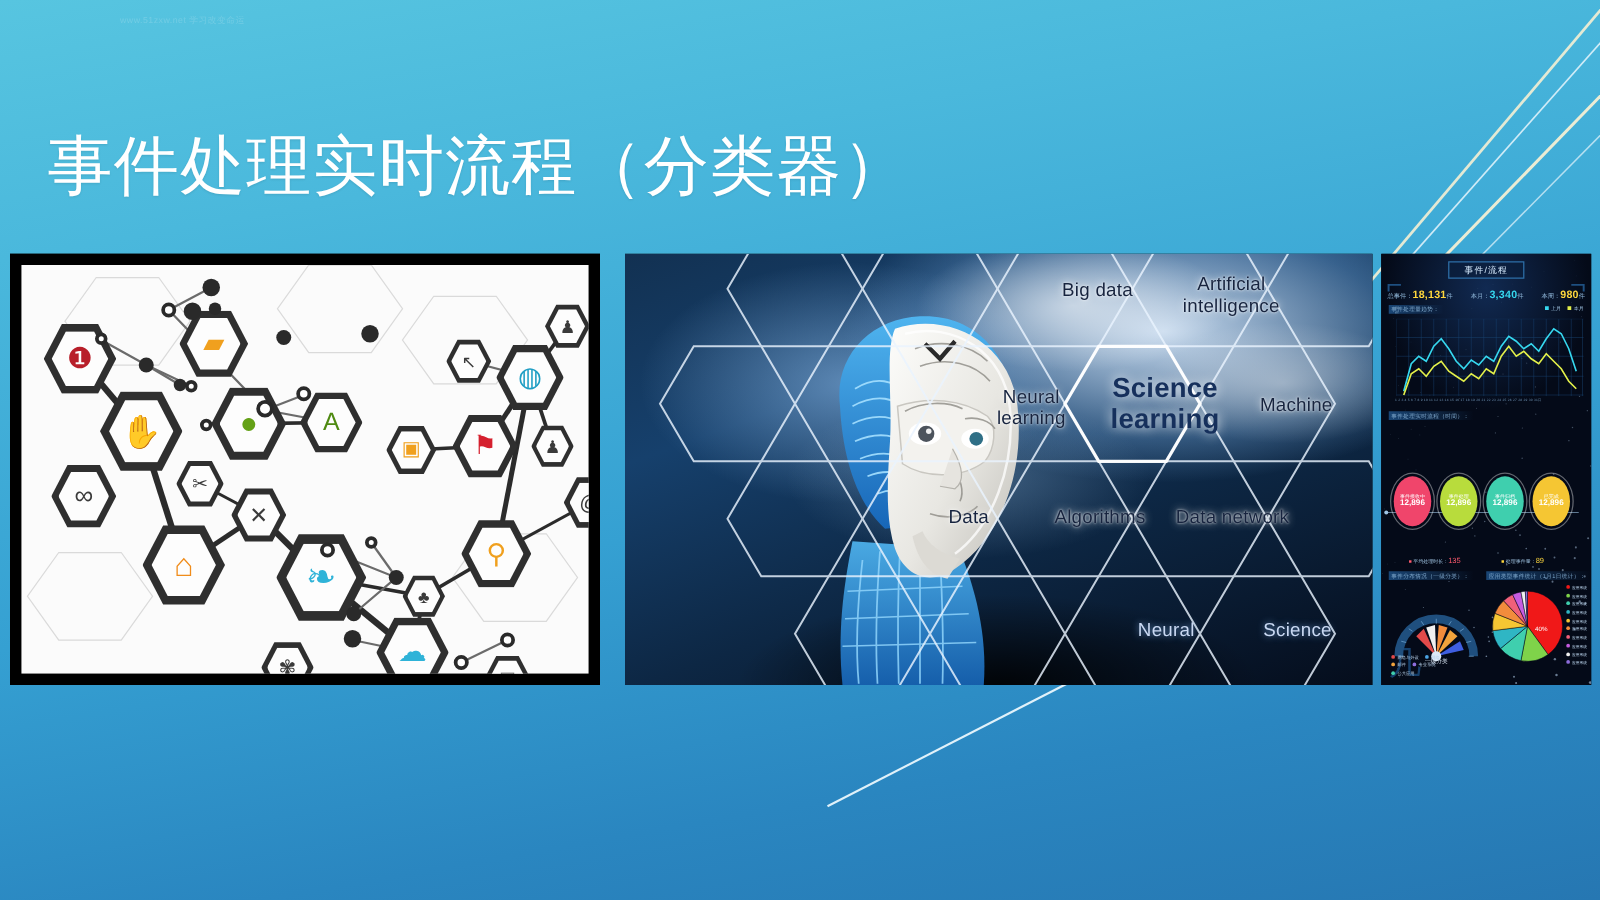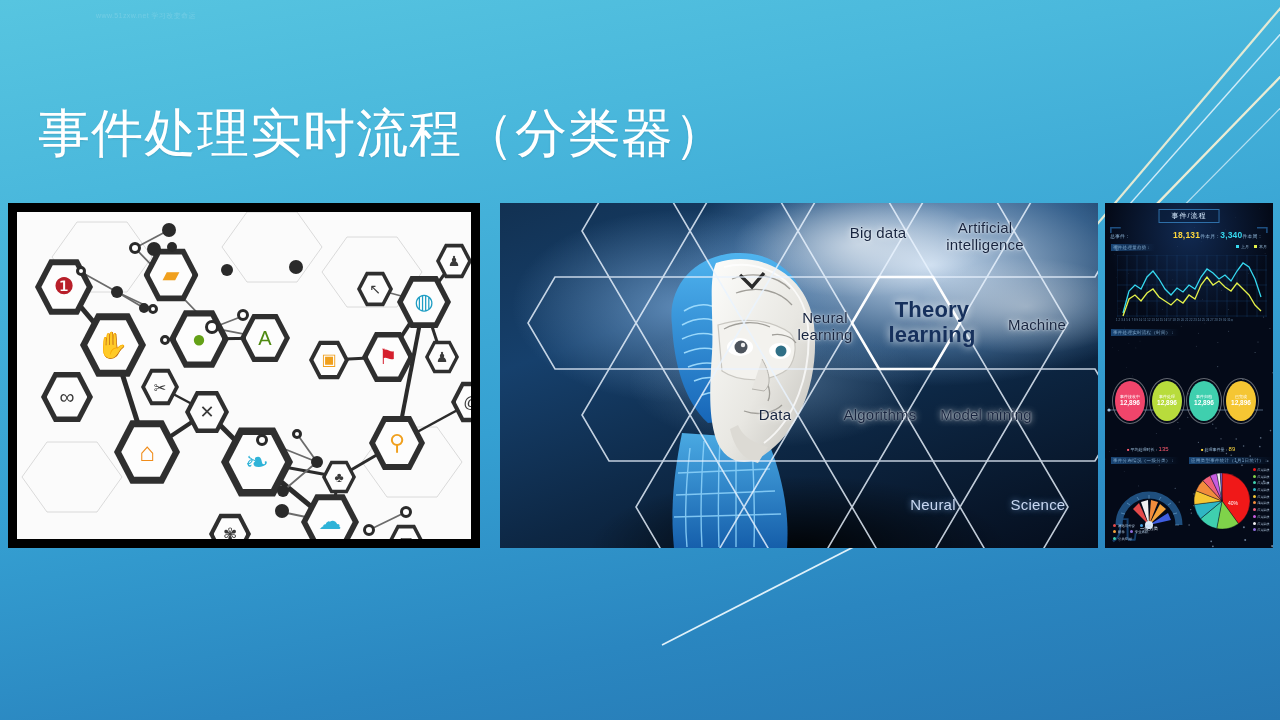--- a/index.html
+++ b/index.html
@@ -99,21 +99,21 @@
   .dtitle {
     position:absolute; left:50%; transform:translateX(-50%); top:6px;
     border:1px solid #2e6fa8; padding:1px 12px;
     color:#d8ecff; font-size:7px; letter-spacing:1px;
     background:rgba(10,30,60,.6);
   }
   .dstats { position:absolute; top:27px; left:5px; right:5px;
     display:flex; justify-content:space-between; align-items:baseline; }
   .dstat { font-size:5px; color:#8fb6d8; white-space:nowrap; }
   .dstat b { font-size:8.5px; letter-spacing:.2px; }
-  .dstat .y { color:#ffd83d;margin-left:43px; }
+  .dstat .y { color:#ffd83d; }
   .dstat .c { color:#36d8ef; }
   .dsub { position:absolute; left:6px; font-size:4.5px; color:#7fa8cc;
     background:linear-gradient(90deg,rgba(40,110,180,.6),rgba(40,110,180,0));
     padding:1px 4px 1px 2px; letter-spacing:.3px; }
   .dlegend { position:absolute; right:6px; font-size:4px; color:#9dc0de; }
   .dlegend i { display:inline-block; width:3px; height:3px; margin-right:2px; }
   .chartbox { position:absolute; }
   .chartbox svg { width:100%; height:100%; display:block; }
   .axislbl { position:absolute; font-size:3px; color:#6f93b4; letter-spacing:.2px; white-space:nowrap; }
 
@@ -422,25 +422,25 @@
         </g>
         <g fill="none" stroke="#ffffff" stroke-width="2.6" opacity=".95">
           <polygon points="379,74 433,74 460,120 433,166 379,166 352,120"></polygon>
         </g>
       </svg>
 
       <div id="mlLabels">
           <div class="mlcell" style="left: 378px; top: 30px; width: 98px;">Big data</div>
           <div class="mlcell" style="left: 485px; top: 34px; width: 98px;">Artificial intelligence</div>
           <div class="mlcell" style="left: 325px; top: 124px; width: 98px;">Neural learning</div>
-          <div class="mlcell big" style="left: 432px; top: 120px; width: 98px;">Theory learning</div>
+          <div class="mlcell big" style="left: 432px; top: 120px; width: 98px;">Science learning</div>
           <div class="mlcell" style="left: 537px; top: 122px; width: 98px;">Machine</div>
           <div class="mlcell" style="left: 275px; top: 212px; width: 98px;">Data</div>
           <div class="mlcell" style="left: 380px; top: 212px; width: 98px;">Algorithms</div>
-          <div class="mlcell" style="left: 486px; top: 212px; width: 98px;">Model mining</div>
+          <div class="mlcell" style="left: 486px; top: 212px; width: 98px;">Data network</div>
           <div class="mlcell dark" style="left: 433px; top: 302px; width: 98px;">Neural</div>
           <div class="mlcell dark" style="left: 538px; top: 302px; width: 98px;">Science</div>
         </div>
     </div>
   </div>
 
   <div class="panel p3">
     <div class="dash">
       <svg class="stars" viewBox="0 0 168 345" id="stars">
           <circle cx="0.0" cy="0.0" r="0.25" fill="#bcd8f5" opacity="0.25"></circle>

